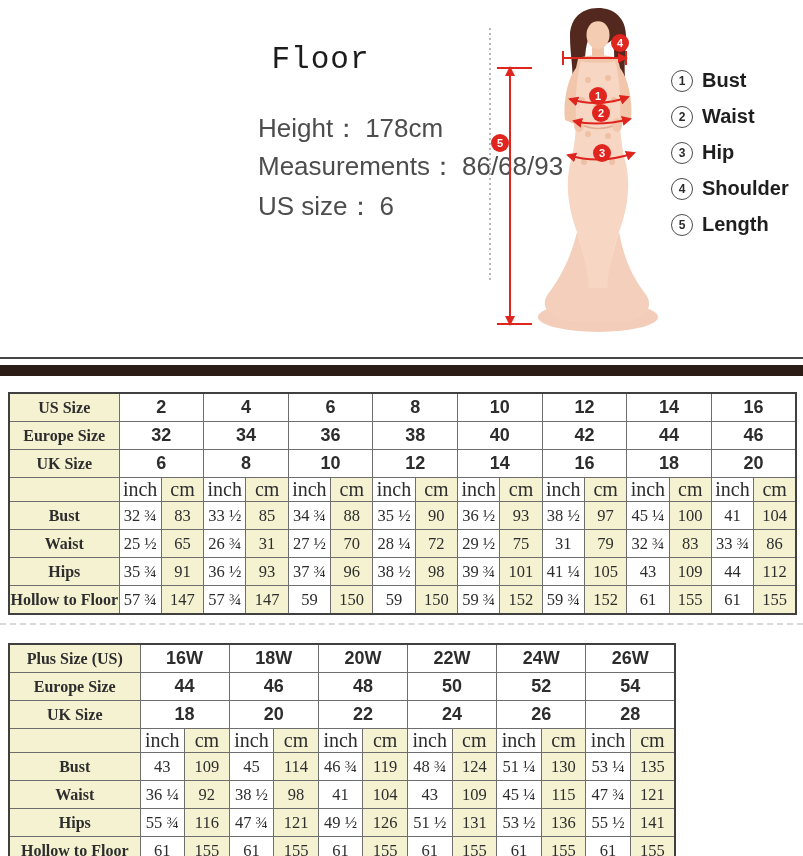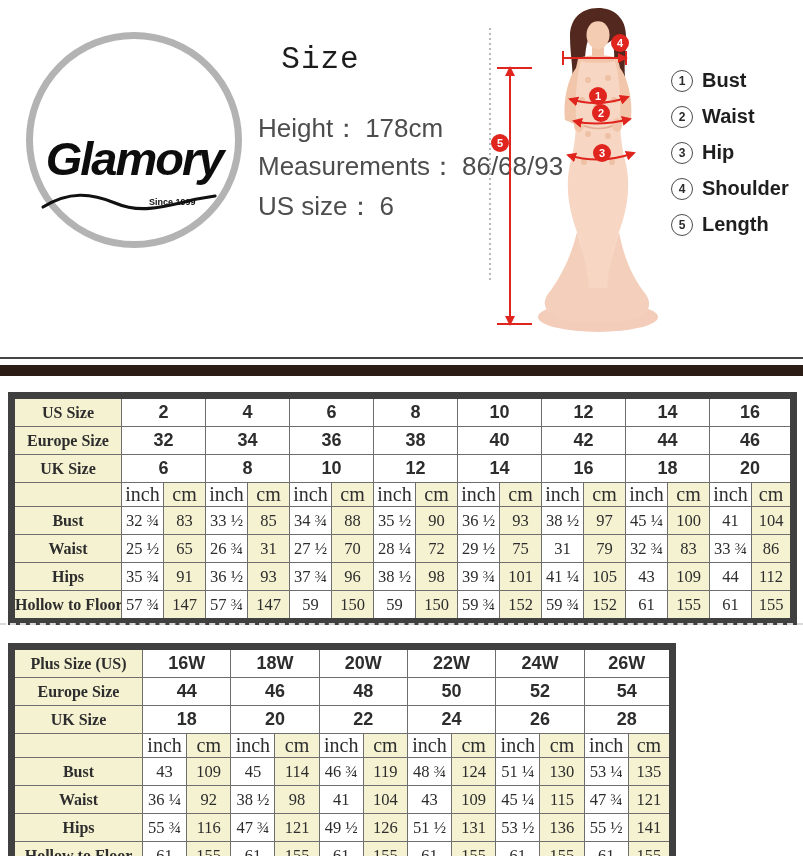--- a/index.html
+++ b/index.html
@@ -39,48 +39,41 @@
   .section-title{position:absolute;left:5px;top:322px;font-family:"Liberation Serif",serif;
                  font-weight:bold;font-size:38px;color:#141414;letter-spacing:0;}
   .rule-thin{position:absolute;left:0;top:357px;width:803px;height:2px;background:#454545;}
   .rule-bar{position:absolute;left:0;top:365px;width:803px;height:11px;background:#2b1c15;}
   .dashed-divider{position:absolute;left:0;top:623px;width:803px;height:0;
                   border-top:2px dashed #d9d9d9;}
 
   
   table.size-table{border-collapse:collapse;table-layout:fixed;
                    font-family:"Liberation Serif",serif;color:#2d2d2d;
-                   border:7px solid #404040;background:#fff;}
+                   border:2px solid #404040;background:#fff;}
   .tbl1{position:absolute;left:8px;top:392px;width:789px;}
   .tbl2{position:absolute;left:8px;top:643px;width:668px;}
   table.size-table th,table.size-table td{border:1px solid #6e6e6e;padding:0;
                    text-align:center;vertical-align:middle;overflow:hidden;white-space:nowrap;}
   th.lab{background:#f5f2d2;text-align:left;padding-left:6px;font-weight:bold;font-size:16px;}
   td.size{font-family:"Liberation Sans",sans-serif;font-weight:600;font-size:18px;background:#fff;}
   td.unit{font-size:20px;background:#fff;}
   td.num{font-size:16.5px;background:#fff;}
   td.bg-cream,th.bg-cream{background:#f5f2d2;}
   tr.r-size td,tr.r-size th{height:27px;}
   tr.r-unit td,tr.r-unit th{height:23px;}
   tr.r-meas td,tr.r-meas th{height:27px;}
 </style>
 </head>
 <body>
 
 <div class="page">
 
-  <div class="logo">
-    <div class="brand">Glamory</div>
-    <svg class="swoosh" width="190" height="30" viewBox="0 0 190 30">
-      <path d="M4,22 C30,6 52,8 76,18 C104,30 130,20 158,14 L176,11" fill="none" stroke="#111" stroke-width="3.2" stroke-linecap="round"></path>
-    </svg>
-    <div class="since">Since 1999</div>
-  </div>
-
-  <div class="model-name">Size</div>
+
+  <div class="model-name">Floor</div>
   <div class="info-line i0">
     <span>Height：</span><span class="val">178cm</span>
   </div>
   <div class="info-line i1">
     <span>Measurements：</span><span class="val">86/68/93</span>
   </div>
   <div class="info-line i2">
     <span>US size：</span><span class="val">6</span>
   </div>
 

